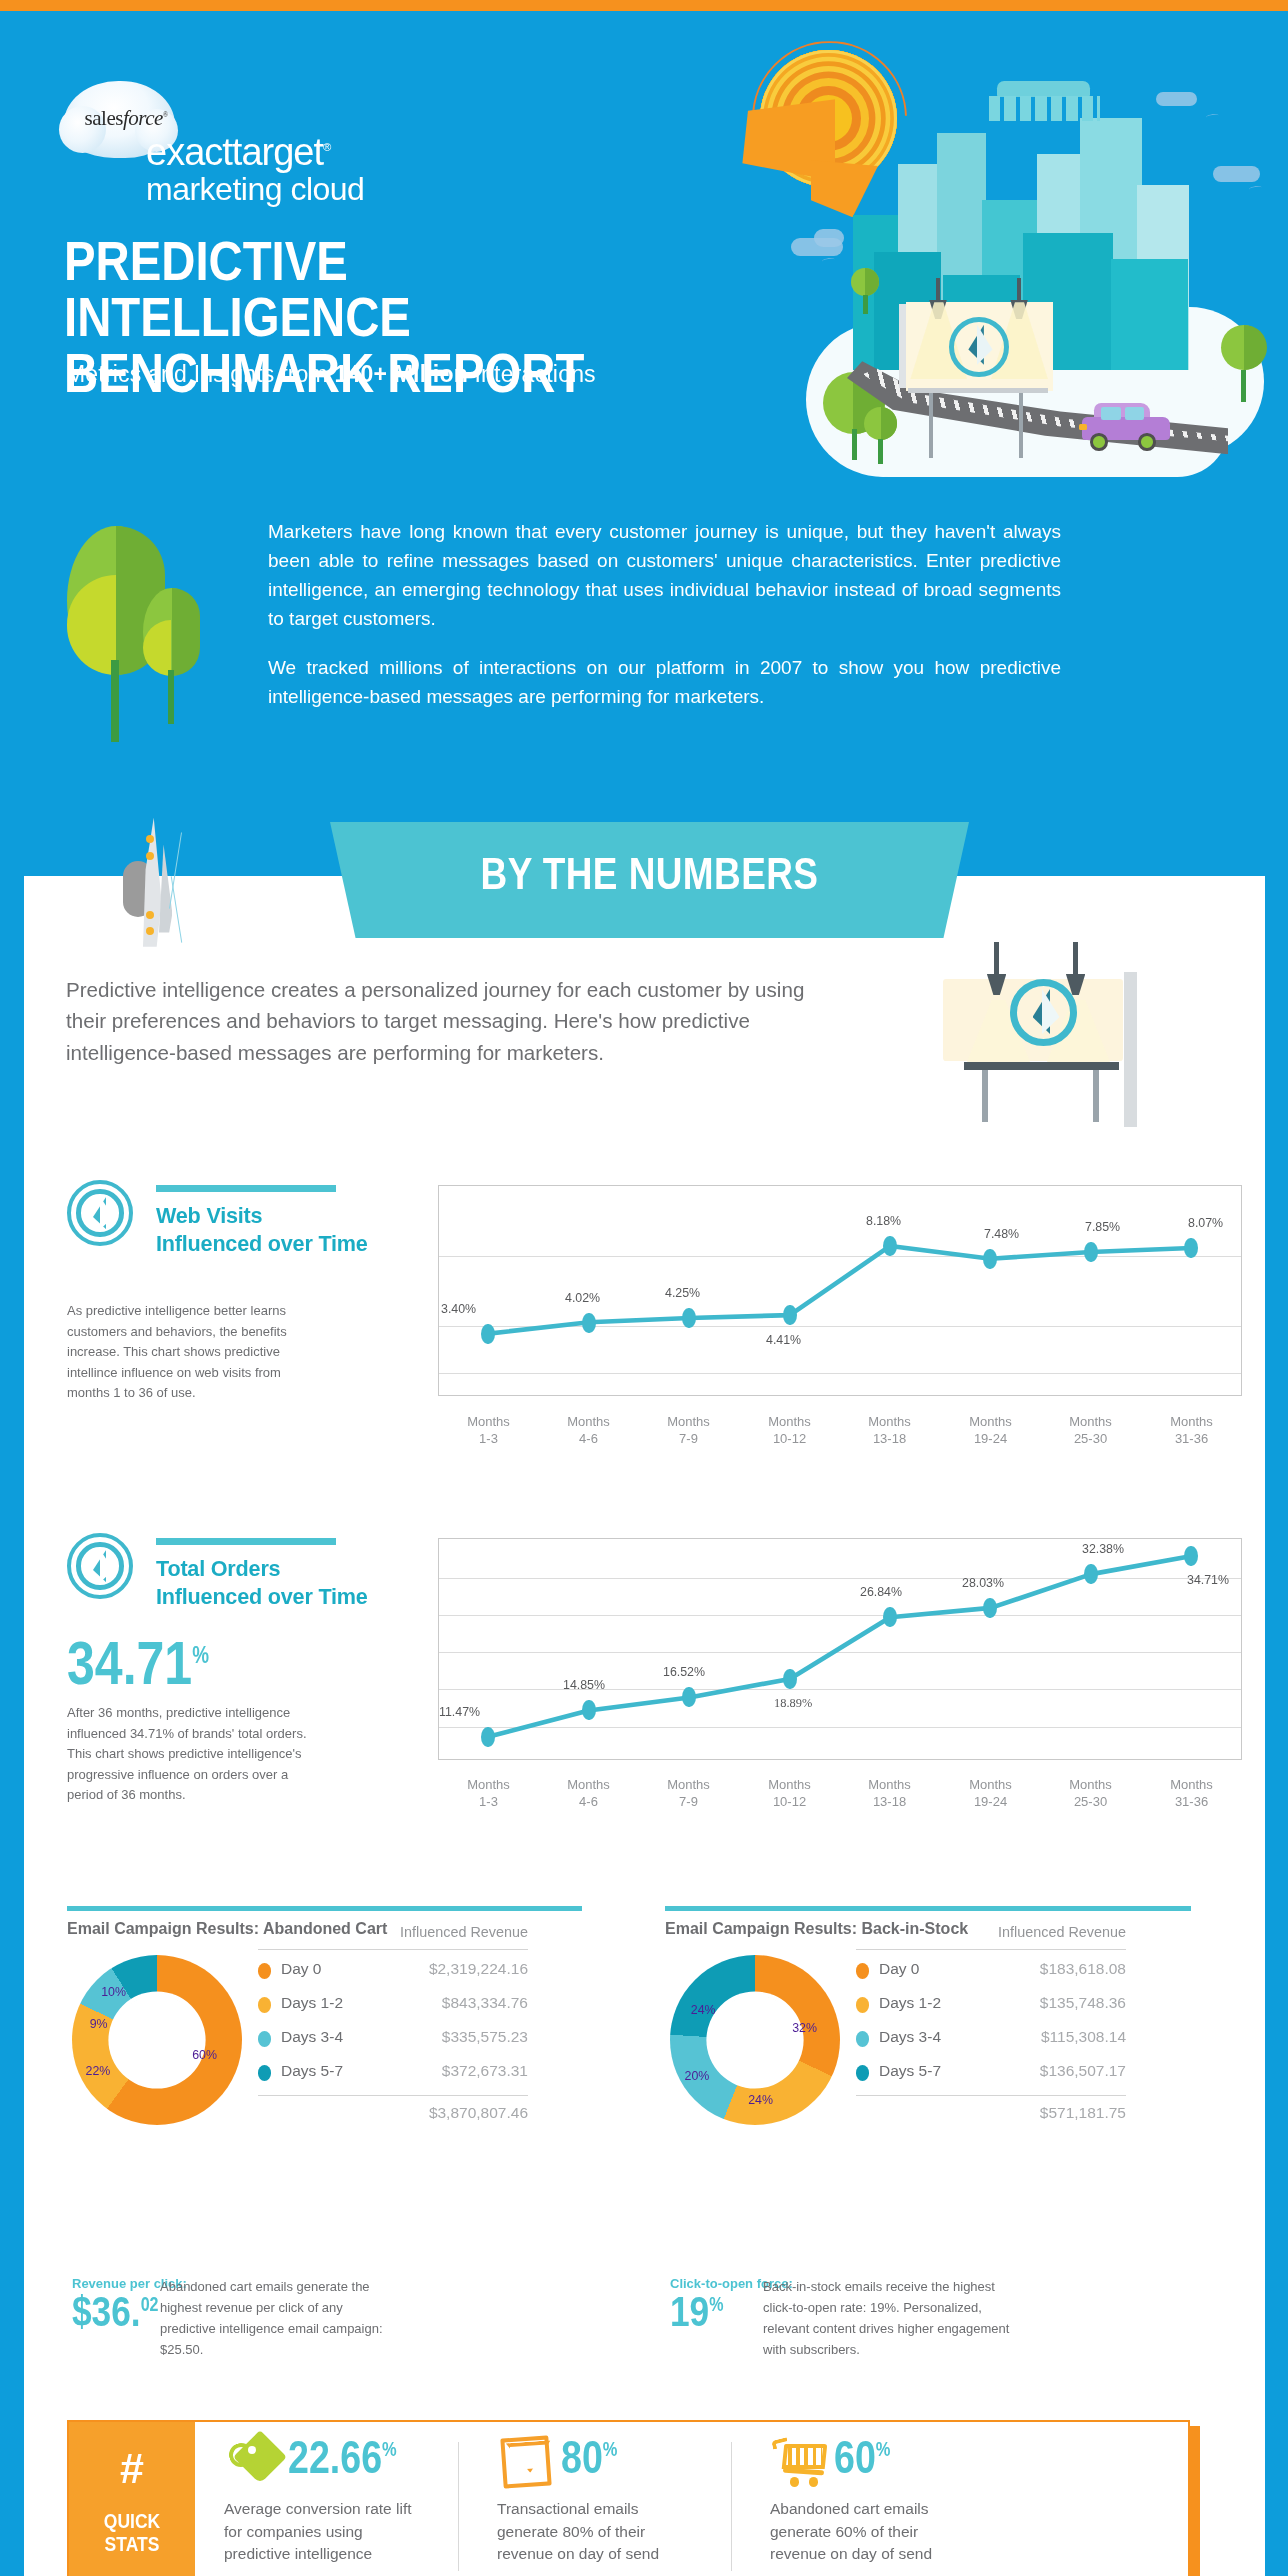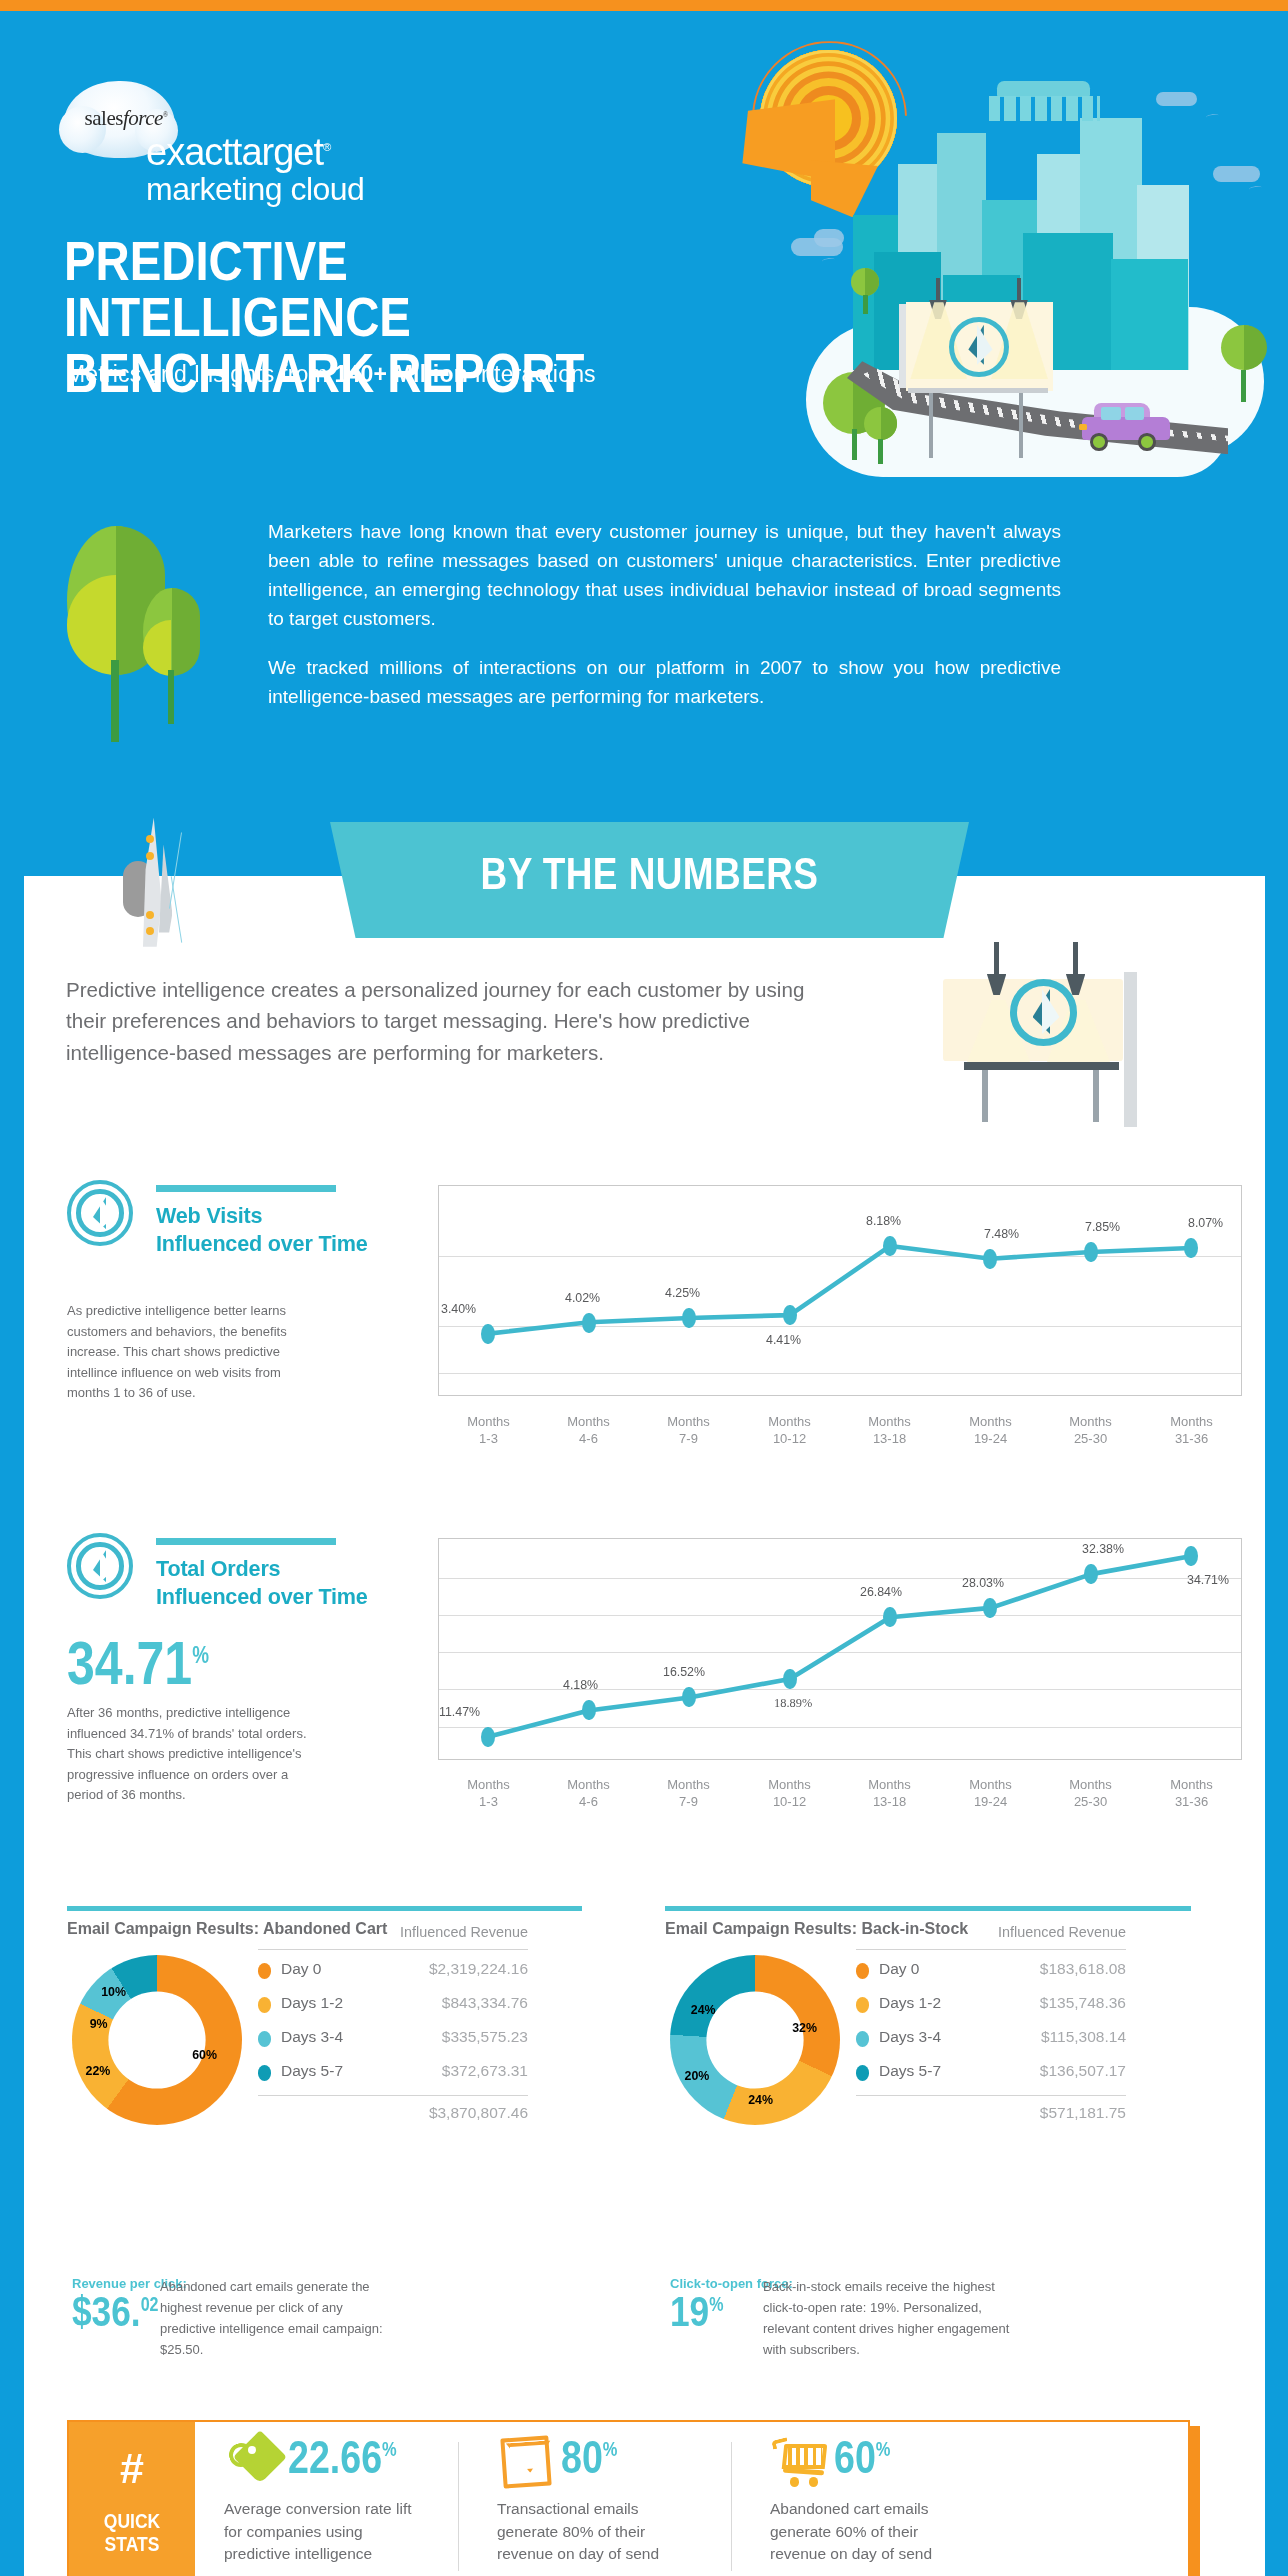--- a/index.html
+++ b/index.html
@@ -156,21 +156,21 @@
   .xlabel { position:absolute; color:#939598; font-size:13px; text-align:center; line-height:1.3; }
 
   
   .donut-sec { position:absolute; }
   .ds-rule { position:absolute; top:0; left:0; height:4.6px; background:#4cc3d2; }
   .ds-title { position:absolute; top:14.4px; left:0; color:#6d6e71; font-size:16px; font-weight:bold; }
   .donut-wrap { position:absolute; top:49px; left:5.2px; width:170px; height:170px; }
   .donut { position:absolute; inset:0; border-radius:50%; }
   .donut-hole { position:absolute; left:40px; top:40px; width:90px; height:90px; background:#fff; border-radius:50%;
                 box-shadow: 0 0 0 3.6px #fff; }
-  .dseg-label { position:absolute; color:#000000; font-size:12.4px; font-weight:bold; }
+  .dseg-label { position:absolute; color:#4c1d95; font-size:12.4px; font-weight:normal; }
   .legend { position:absolute; top:49px; left:191px; width:247px; }
   .leg-head { position:absolute; right:0; top:-31px; color:#939598; font-size:14.4px; }
   .leg-top { position:absolute; left:0; right:0; top:-6.2px; height:0.5px; background:#d4d4d4;}
   .leg-row { position:relative; height:34px; }
   .leg-dot { position:absolute; left:0; top:8.2px; width:13.4px; height:15.5px; border-radius:50%; }
   .leg-name { position:absolute; left:23px; top:5.2px; color:#6d6e71; font-size:15.5px; }
   .leg-val { position:absolute; right:0; top:5.2px; color:#a7a9ac; font-size:15.5px; }
   .leg-sep { position:absolute; left:0; right:0; height:0.5px; background:#d4d4d4; }
   .leg-total { position:absolute; right:0; color:#a7a9ac; font-size:15.5px; }
 
@@ -500,21 +500,21 @@
       <div class="dot" style="left: 522px; top: 177px;"></div>
       <div class="dot" style="left: 622px; top: 164px;"></div>
       <div class="dot" style="left: 723px; top: 146px;"></div>
       <div class="dot" style="left: 823px; top: 84px;"></div>
       <div class="dot" style="left: 923px; top: 75px;"></div>
       <div class="dot" style="left: 1024px; top: 41px;"></div>
       <div class="dot" style="left: 1124px; top: 23px;"></div>
     </div>
   <div id="to-labels">
       <div class="dlabel" style="left: 372px; top: 172px;">11.47%</div>
-      <div class="dlabel" style="left: 496px; top: 145px;">4.18%</div>
+      <div class="dlabel" style="left: 496px; top: 145px;">14.85%</div>
       <div class="dlabel" style="left: 596px; top: 132px;">16.52%</div>
       <div class="dlabel" style="left: 707px; top: 163px; font-family: Liberation Serif, serif;">18.89%</div>
       <div class="dlabel" style="left: 793px; top: 52px;">26.84%</div>
       <div class="dlabel" style="left: 895px; top: 43px;">28.03%</div>
       <div class="dlabel" style="left: 1015px; top: 9px;">32.38%</div>
       <div class="dlabel" style="left: 1120px; top: 40px;">34.71%</div>
     </div>
   <div id="to-xticks">
       <div class="xlabel" style="left: 383px; top: 244px; width: 77px;">
         <div>Months</div>

